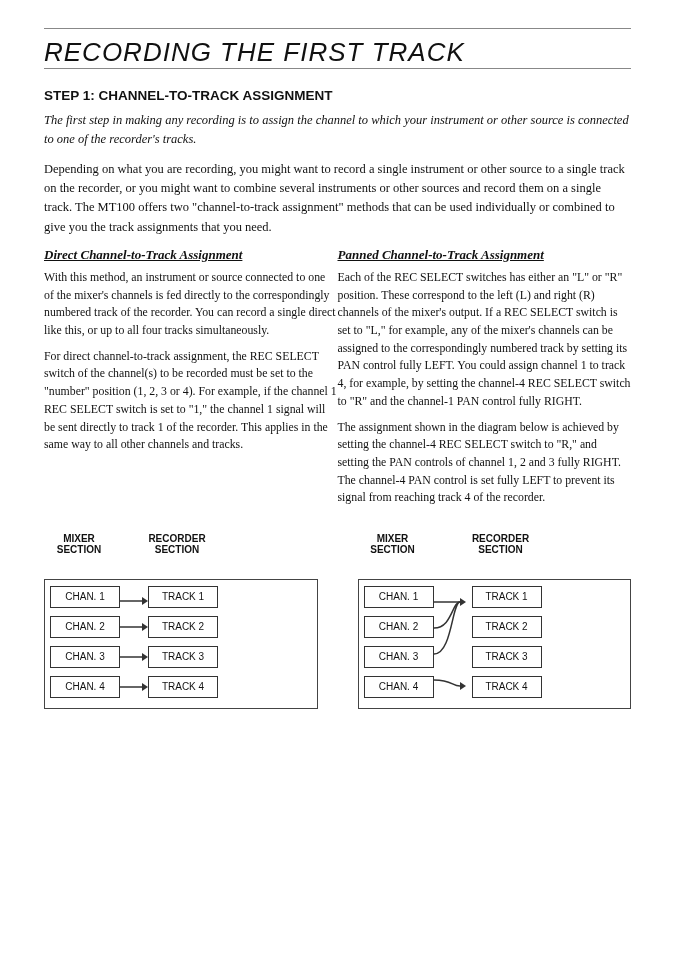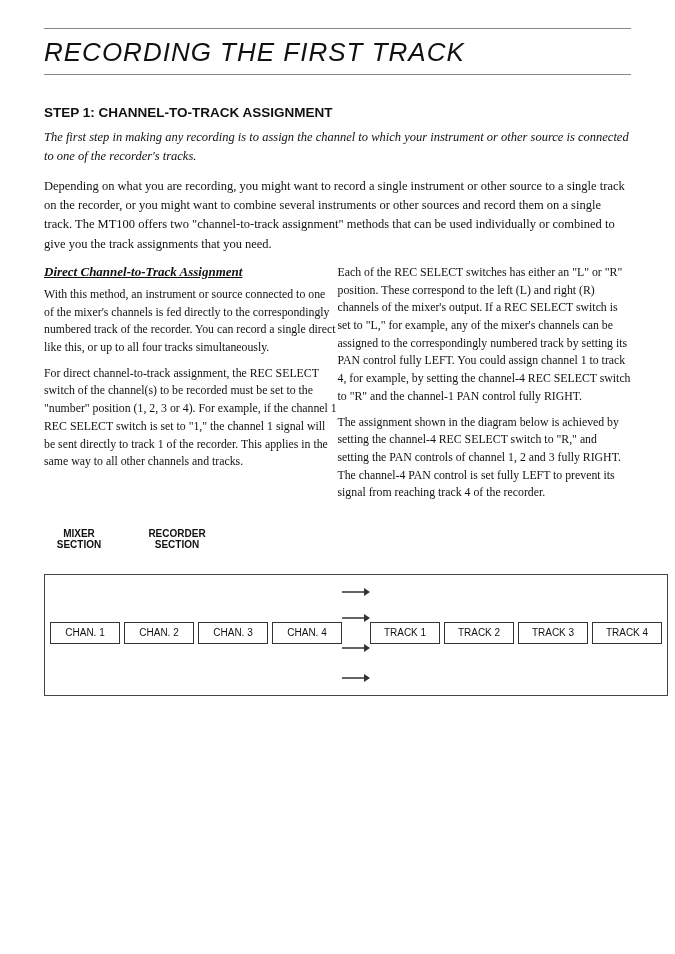--- a/index.html
+++ b/index.html
@@ -23,23 +23,22 @@
       border-top: 1px solid #888;
       margin-bottom: 8px;
     }
     
     .page-title {
       font-family: Arial, Helvetica, sans-serif;
       font-size: 26px;
       font-style: italic;
       font-weight: normal;
       letter-spacing: 1px;
-      margin-bottom: 30px;
+      margin-bottom: 19px;
       border-bottom: 1px solid #888;
-      padding-bottom: 6px;
     }
     
     .step-heading {
       font-family: Arial, Helvetica, sans-serif;
       font-size: 13.5px;
       font-weight: bold;
       text-transform: uppercase;
       margin-bottom: 8px;
     }
     
@@ -128,21 +127,21 @@
     }
     .footer-text {
       font-family: Arial, Helvetica, sans-serif;
       font-size: 11px;
       font-weight: bold;
       text-transform: uppercase;
       letter-spacing: 0.5px;
     }
     .boxes-col {
       display: flex;
-      flex-direction: row;
+      flex-direction: column;
       gap: 4px;
     }
   </style>
 </head>
 <body>
 
 <div class="page">
   <div class="top-rule"></div>
 
   <div class="page-title">RECORDING THE FIRST TRACK</div>
@@ -153,20 +152,21 @@
 
   <p class="para">Depending on what you are recording, you might want to record a single instrument or other source to a single track on the recorder, or you might want to combine several instruments or other sources and record them on a single track. The MT100 offers two "channel-to-track assignment" methods that can be used individually or combined to give you the track assignments that you need.</p>
 
   <div class="two-col">
     <div class="col-left">
       <div class="sub-heading">Direct Channel-to-Track Assignment</div>
       <p class="col-para">With this method, an instrument or source connected to one of the mixer's channels is fed directly to the correspondingly numbered track of the recorder. You can record a single direct like this, or up to all four tracks simultaneously.</p>
       <p class="col-para">For direct channel-to-track assignment, the REC SELECT switch of the channel(s) to be recorded must be set to the "number" position (1, 2, 3 or 4). For example, if the channel 1 REC SELECT switch is set to "1," the channel 1 signal will be sent directly to track 1 of the recorder. This applies in the same way to all other channels and tracks.</p>
     </div>
     <div class="col-right">
+      <div class="sub-heading">Panned Channel-to-Track Assignment</div>
       <p class="col-para">Each of the REC SELECT switches has either an "L" or "R" position. These correspond to the left (L) and right (R) channels of the mixer's output. If a REC SELECT switch is set to "L," for example, any of the mixer's channels can be assigned to the correspondingly numbered track by setting its PAN control fully LEFT. You could assign channel 1 to track 4, for example, by setting the channel-4 REC SELECT switch to "R" and the channel-1 PAN control fully RIGHT.</p>
       <p class="col-para">The assignment shown in the diagram below is achieved by setting the channel-4 REC SELECT switch to "R," and setting the PAN controls of channel 1, 2 and 3 fully RIGHT. The channel-4 PAN control is set fully LEFT to prevent its signal from reaching track 4 of the recorder.</p>
     </div>
   </div>
 
   <div class="diagrams">
 
     <div class="diagram">
 
       <div style="display:flex; align-items:flex-end; margin-bottom:4px;">

